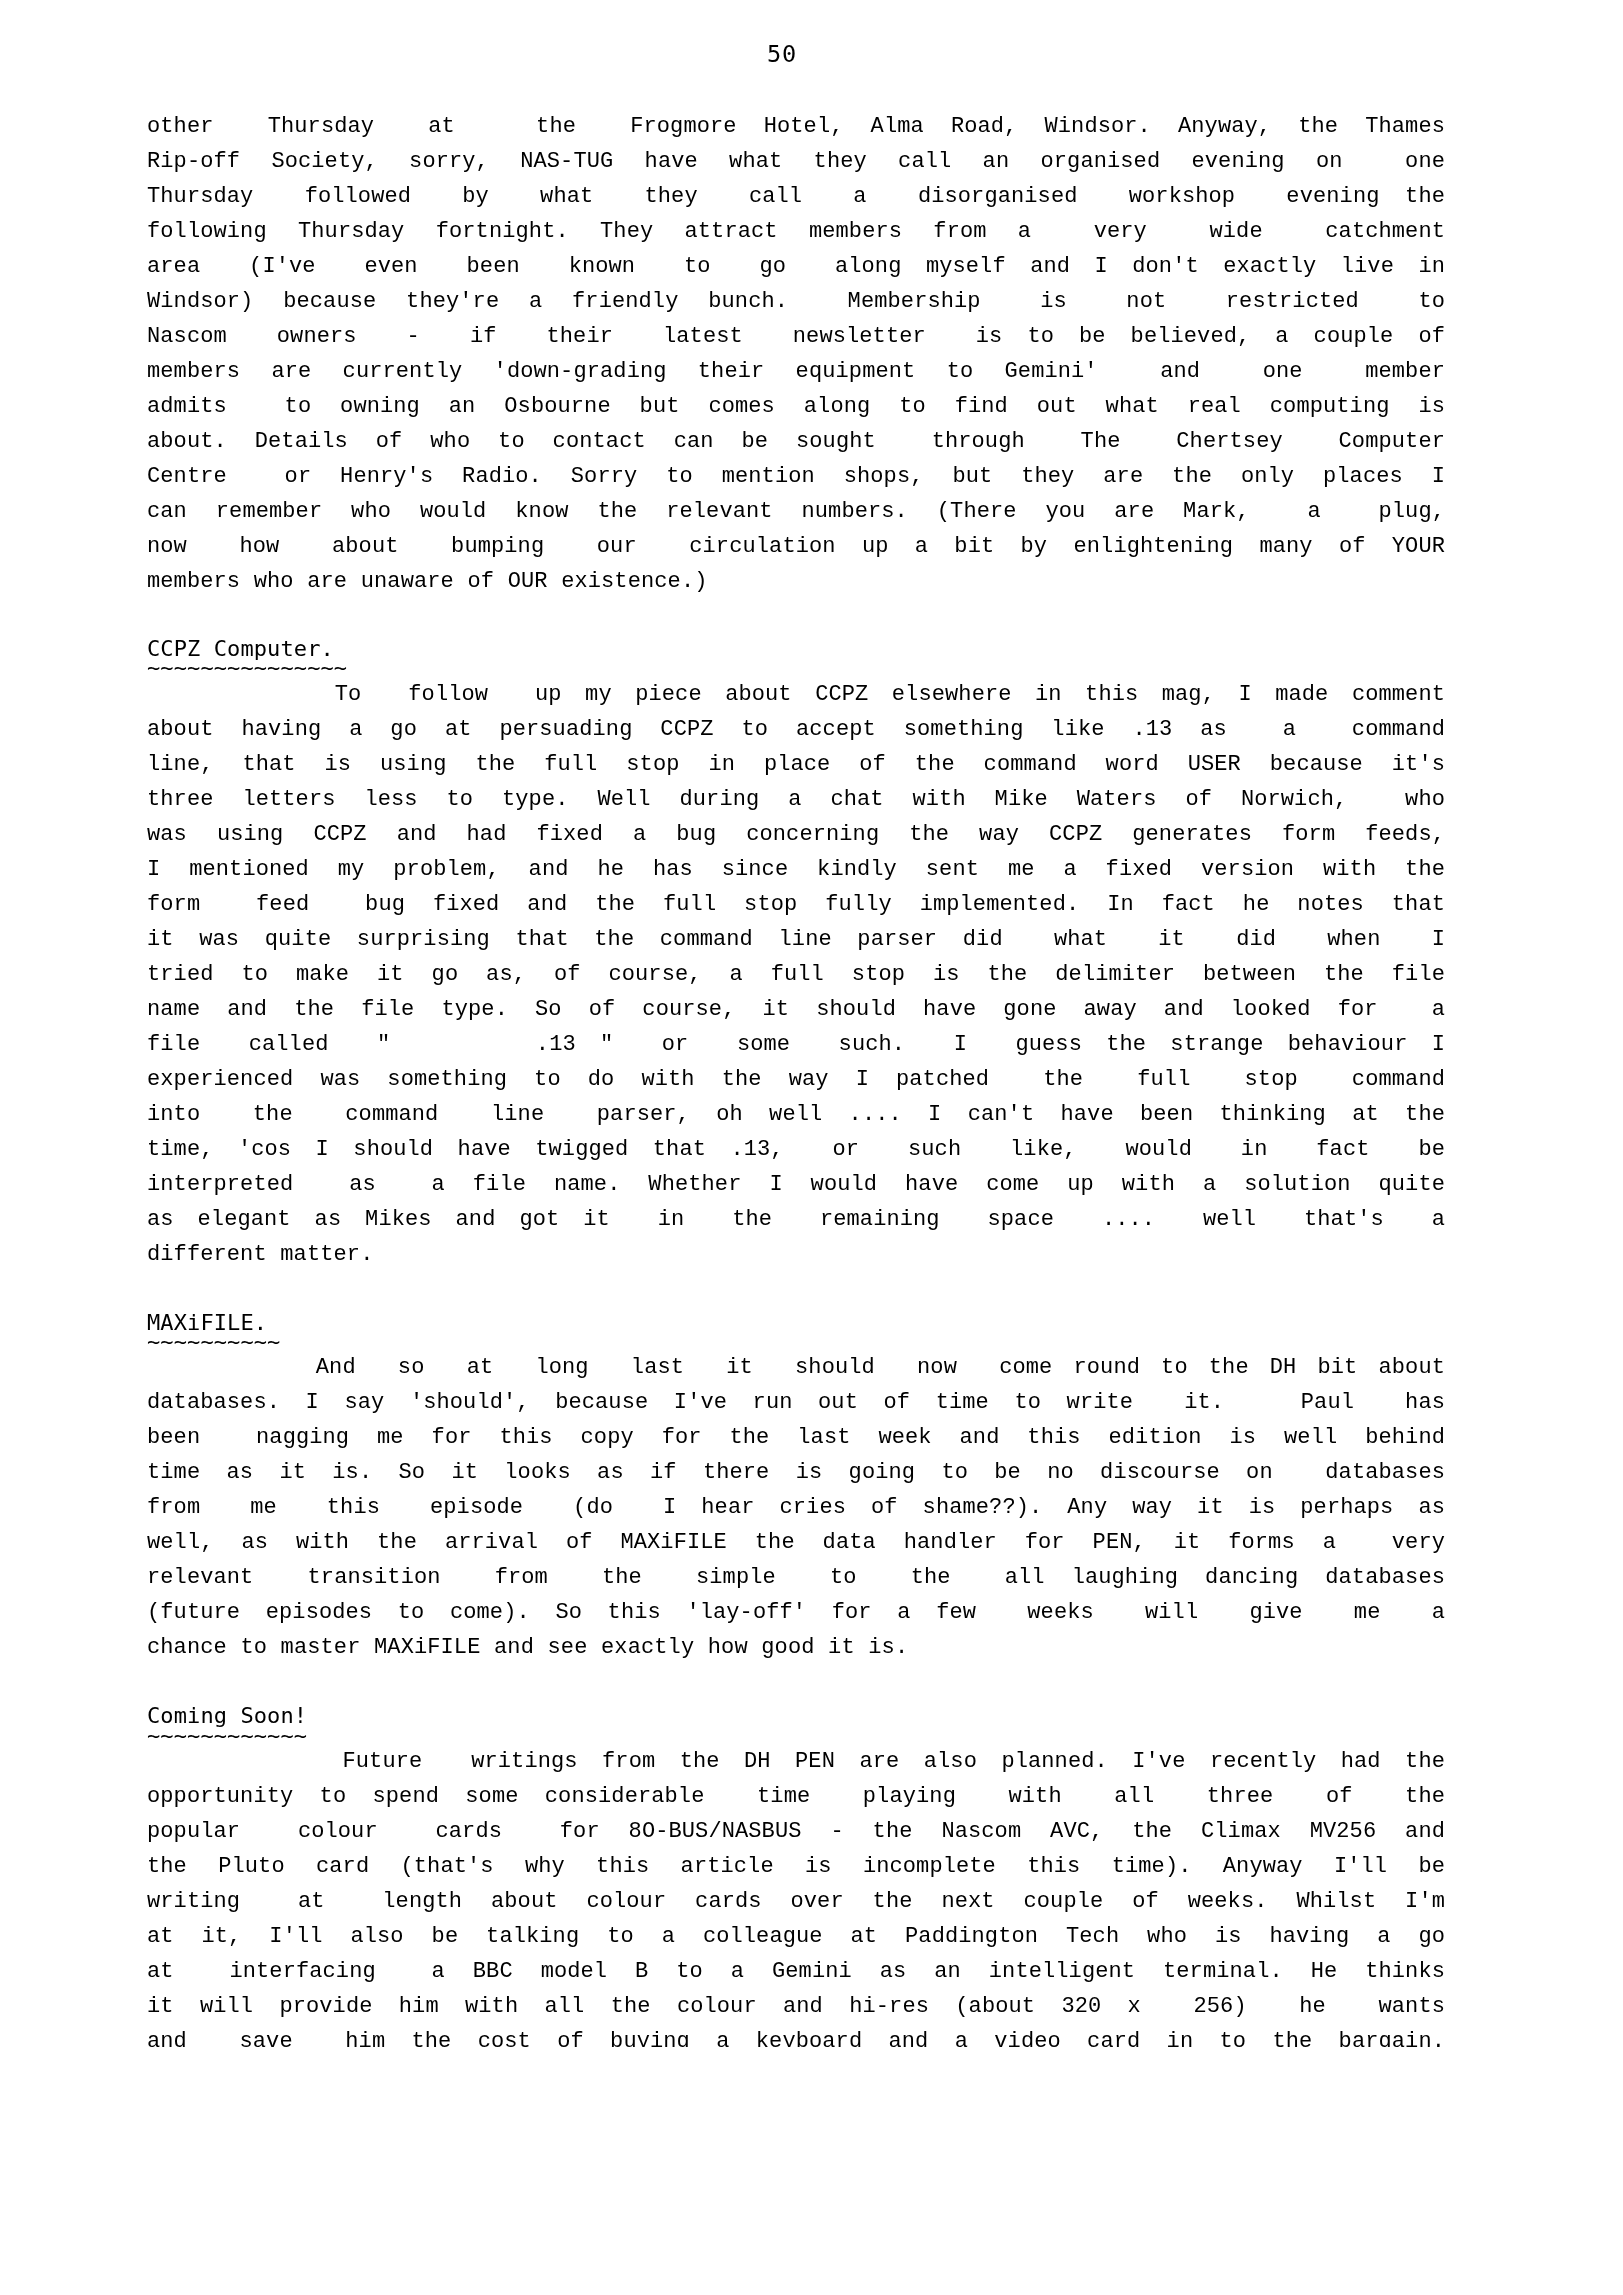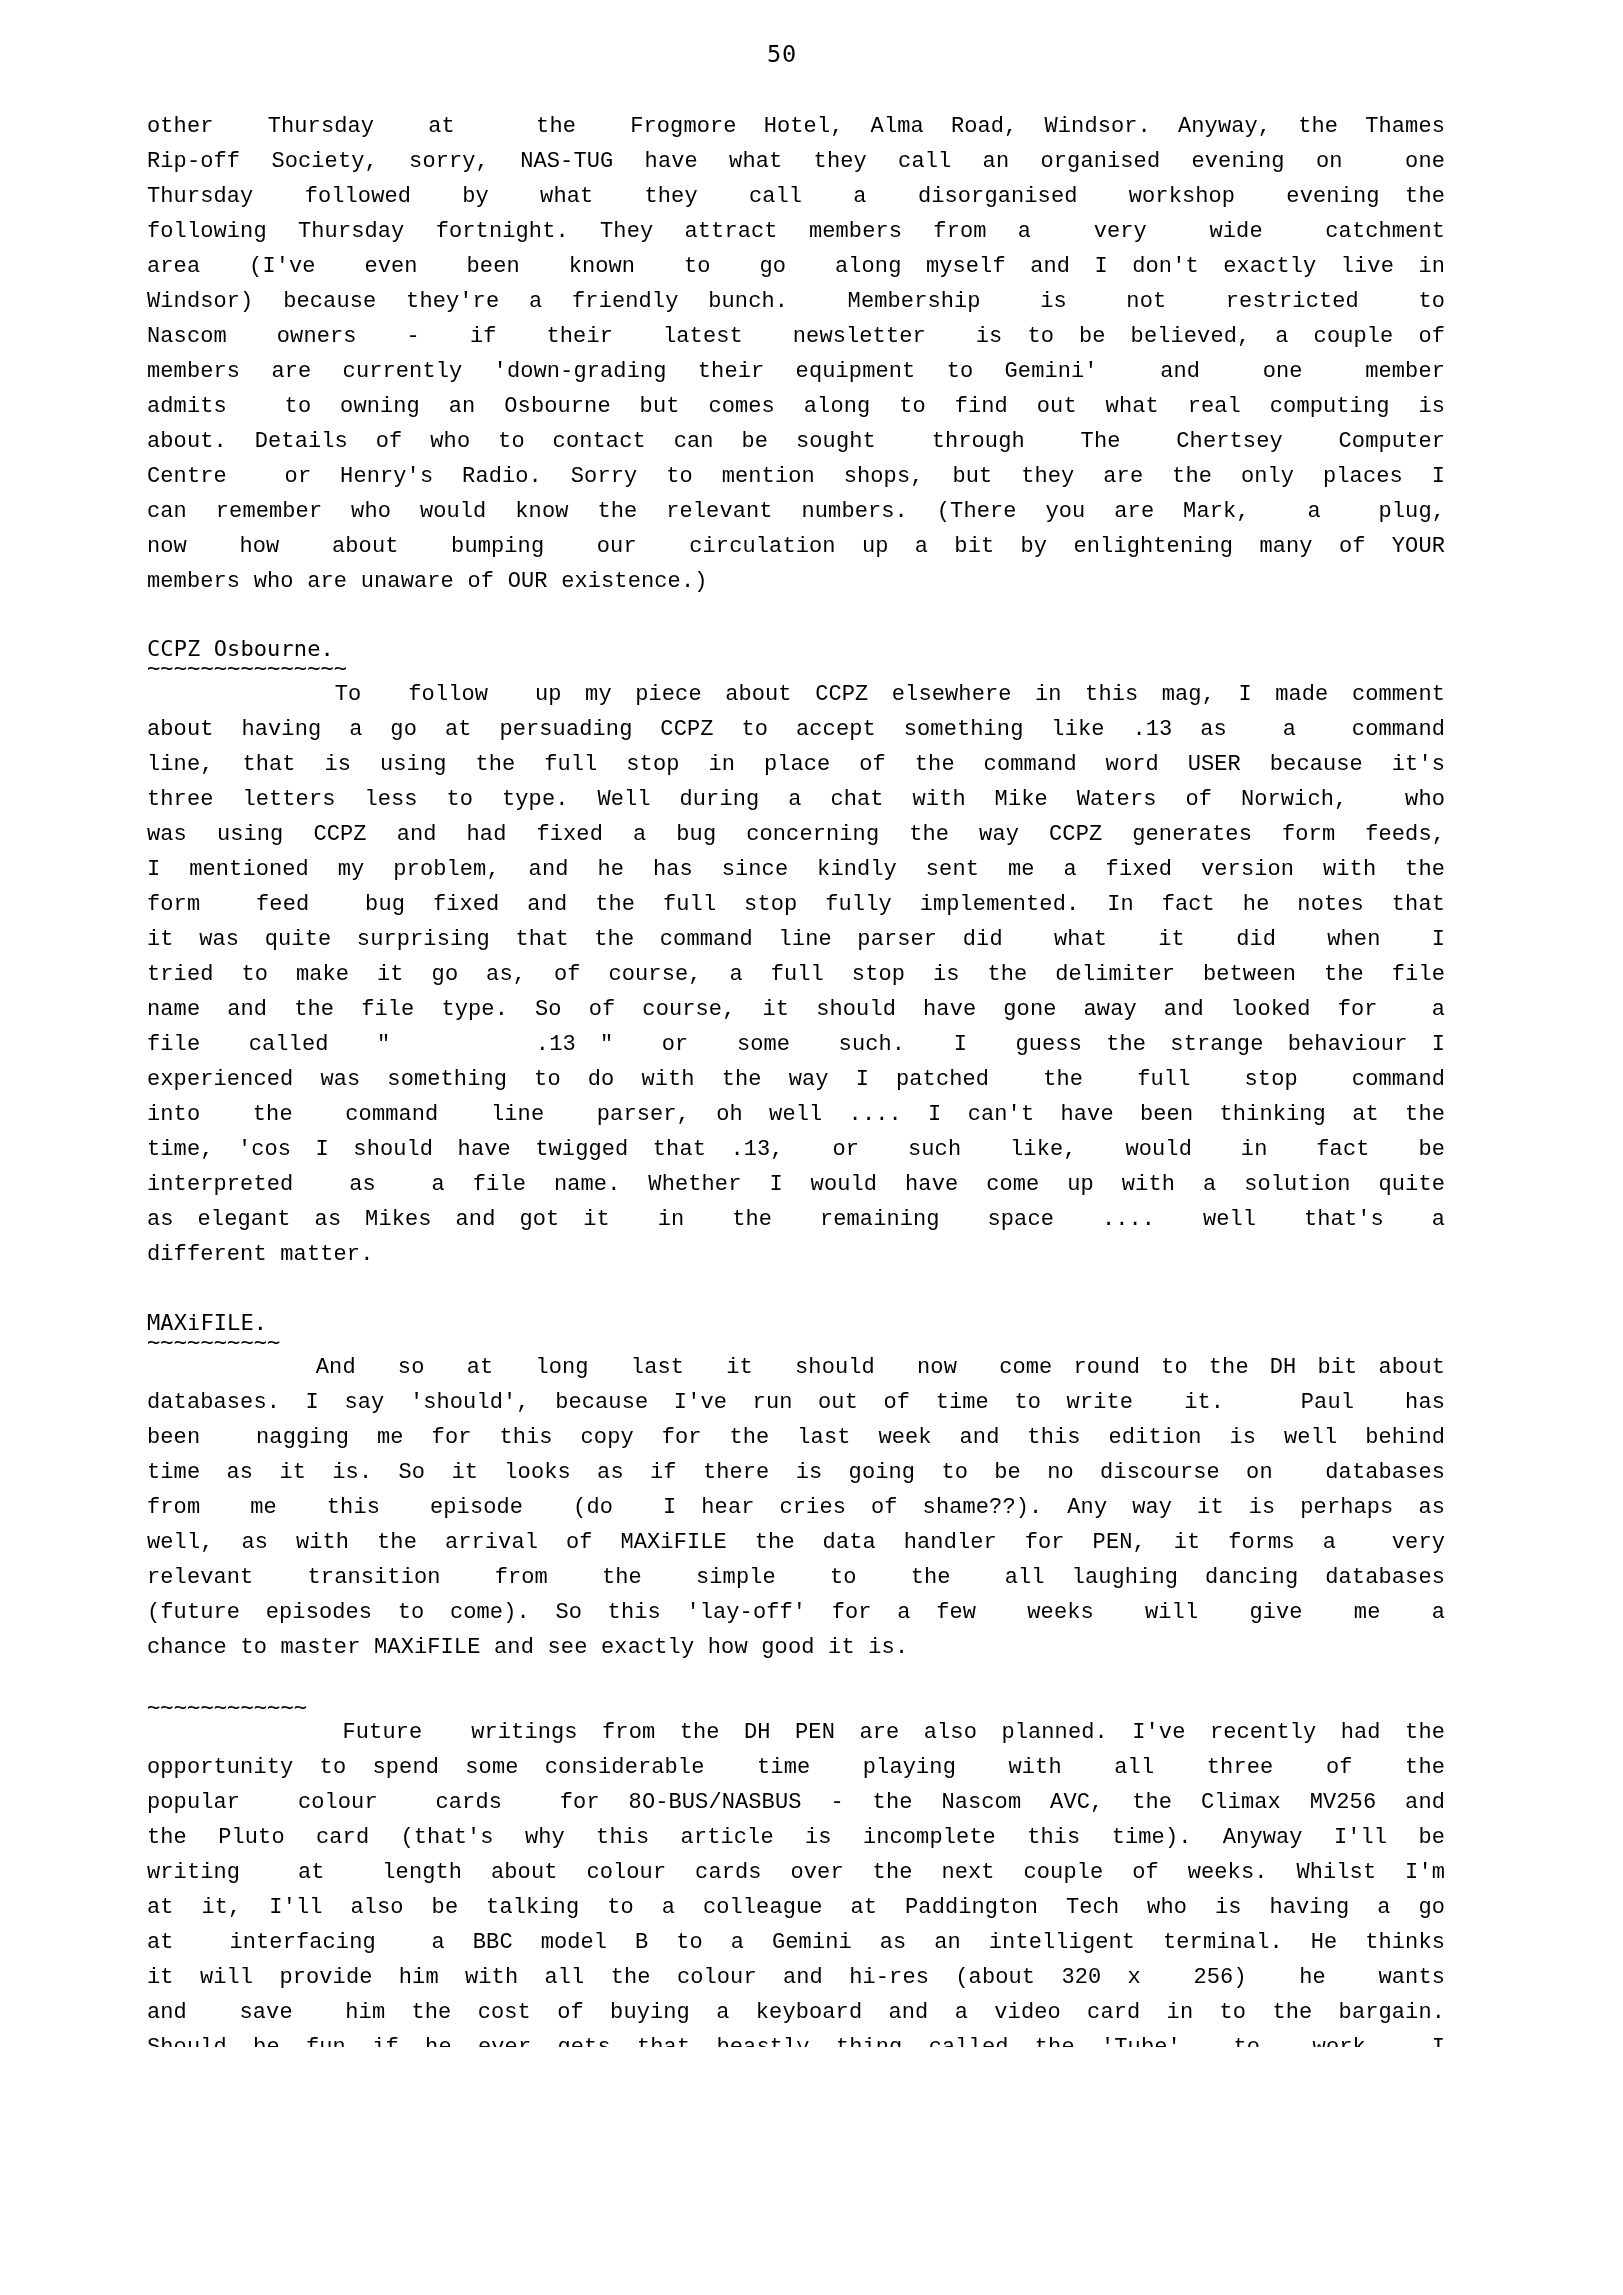--- a/index.html
+++ b/index.html
@@ -83,38 +83,39 @@
 
 <div id="page">
 
   <div class="page-number">50</div>
 
   <div class="para" id="p1"><span class="ln">other  Thursday  at   the  Frogmore Hotel, Alma Road, Windsor. Anyway, the Thames</span><span class="ln">Rip-off Society, sorry, NAS-TUG have what they call an organised evening on  one</span><span class="ln">Thursday  followed  by  what  they  call  a  disorganised  workshop  evening the</span><span class="ln">following Thursday fortnight. They attract members from a  very  wide  catchment</span><span class="ln">area  (I've  even  been  known  to  go  along myself and I don't exactly live in</span><span class="ln">Windsor) because they're a friendly bunch.  Membership  is  not  restricted  to</span><span class="ln">Nascom  owners  -  if  their  latest  newsletter  is to be believed, a couple of</span><span class="ln">members are currently 'down-grading their equipment to Gemini'  and  one  member</span><span class="ln">admits  to owning an Osbourne but comes along to find out what real computing is</span><span class="ln">about. Details of who to contact can be sought  through  The  Chertsey  Computer</span><span class="ln">Centre  or Henry's Radio. Sorry to mention shops, but they are the only places I</span><span class="ln">can remember who would know the relevant numbers. (There you are Mark,  a  plug,</span><span class="ln">now  how  about  bumping  our  circulation up a bit by enlightening many of YOUR</span><span class="ln last">members who are unaware of OUR existence.)</span></div>
 
   <div class="gap-sm"></div>
 
   <div class="heading-block">
-    <div class="heading">CCPZ Osbourne.</div>
+    <div class="heading">CCPZ Computer.</div>
     <div class="squiggle">~~~~~~~~~~~~~~~</div>
   </div>
 
   <div class="para" id="p2"><span class="ln">        To  follow  up my piece about CCPZ elsewhere in this mag, I made comment</span><span class="ln">about having a go at persuading CCPZ to accept something like .13 as  a  command</span><span class="ln">line, that is using the full stop in place of the command word USER because it's</span><span class="ln">three letters less to type. Well during a chat with Mike Waters of Norwich,  who</span><span class="ln">was using CCPZ and had fixed a bug concerning the way CCPZ generates form feeds,</span><span class="ln">I mentioned my problem, and he has since kindly sent me a fixed version with the</span><span class="ln">form  feed  bug fixed and the full stop fully implemented. In fact he notes that</span><span class="ln">it was quite surprising that the command line parser did  what  it  did  when  I</span><span class="ln">tried to make it go as, of course, a full stop is the delimiter between the file</span><span class="ln">name and the file type. So of course, it should have gone away and looked for  a</span><span class="ln">file  called  "      .13 "  or  some  such.  I  guess the strange behaviour I</span><span class="ln">experienced was something to do with the way I patched  the  full  stop  command</span><span class="ln">into  the  command  line  parser, oh well .... I can't have been thinking at the</span><span class="ln">time, 'cos I should have twigged that .13,  or  such  like,  would  in  fact  be</span><span class="ln">interpreted  as  a file name. Whether I would have come up with a solution quite</span><span class="ln">as elegant as Mikes and got it  in  the  remaining  space  ....  well  that's  a</span><span class="ln last">different matter.</span></div>
 
   <div class="gap-md"></div>
 
   <div class="heading-block">
     <div class="heading">MAXiFILE.</div>
     <div class="squiggle">~~~~~~~~~~</div>
   </div>
 
   <div class="para" id="p3"><span class="ln">        And  so  at  long  last  it  should  now  come round to the DH bit about</span><span class="ln">databases. I say 'should', because I've run out of time to write  it.   Paul  has</span><span class="ln">been  nagging me for this copy for the last week and this edition is well behind</span><span class="ln">time as it is. So it looks as if there is going to be no discourse on  databases</span><span class="ln">from  me  this  episode  (do  I hear cries of shame??). Any way it is perhaps as</span><span class="ln">well, as with the arrival of MAXiFILE the data handler for PEN, it forms a  very</span><span class="ln">relevant  transition  from  the  simple  to  the  all laughing dancing databases</span><span class="ln">(future episodes to come). So this 'lay-off' for a few  weeks  will  give  me  a</span><span class="ln last">chance to master MAXiFILE and see exactly how good it is.</span></div>
 
   <div class="gap-md"></div>
 
   <div class="heading-block">
+    <div class="heading">Coming Soon!</div>
     <div class="squiggle">~~~~~~~~~~~~</div>
   </div>
 
   <div class="para" id="p4"><span class="ln">        Future  writings from the DH PEN are also planned. I've recently had the</span><span class="ln">opportunity to spend some considerable  time  playing  with  all  three  of  the</span><span class="ln">popular  colour  cards  for 8O-BUS/NASBUS - the Nascom AVC, the Climax MV256 and</span><span class="ln">the Pluto card (that's why this article is incomplete this time). Anyway I'll be</span><span class="ln">writing  at  length about colour cards over the next couple of weeks. Whilst I'm</span><span class="ln">at it, I'll also be talking to a colleague at Paddington Tech who is having a go</span><span class="ln">at  interfacing  a BBC model B to a Gemini as an intelligent terminal. He thinks</span><span class="ln">it will provide him with all the colour and hi-res (about 320 x  256)  he  wants</span><span class="ln">and  save  him the cost of buying a keyboard and a video card in to the bargain.</span><span class="ln">Should be fun if he ever gets that beastly thing called the 'Tube'  to  work.  I</span><span class="ln last">don't think Acorn know how it works, so who else do you ask?</span></div>
 
   <div class="rule-wrap">
     <div class="rule"></div>
   </div>
 
 </div>

